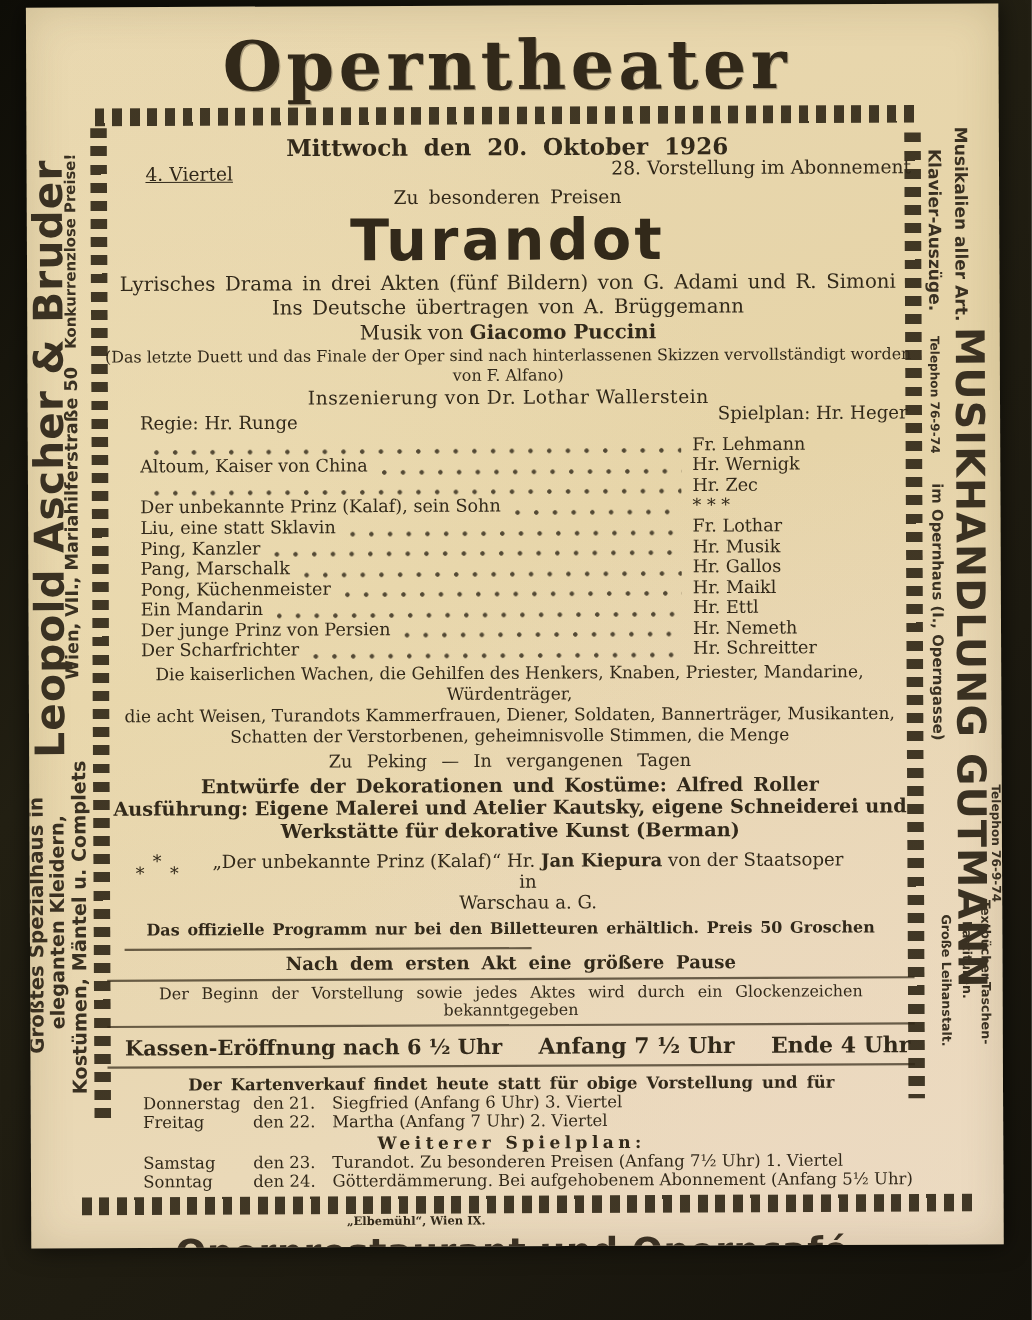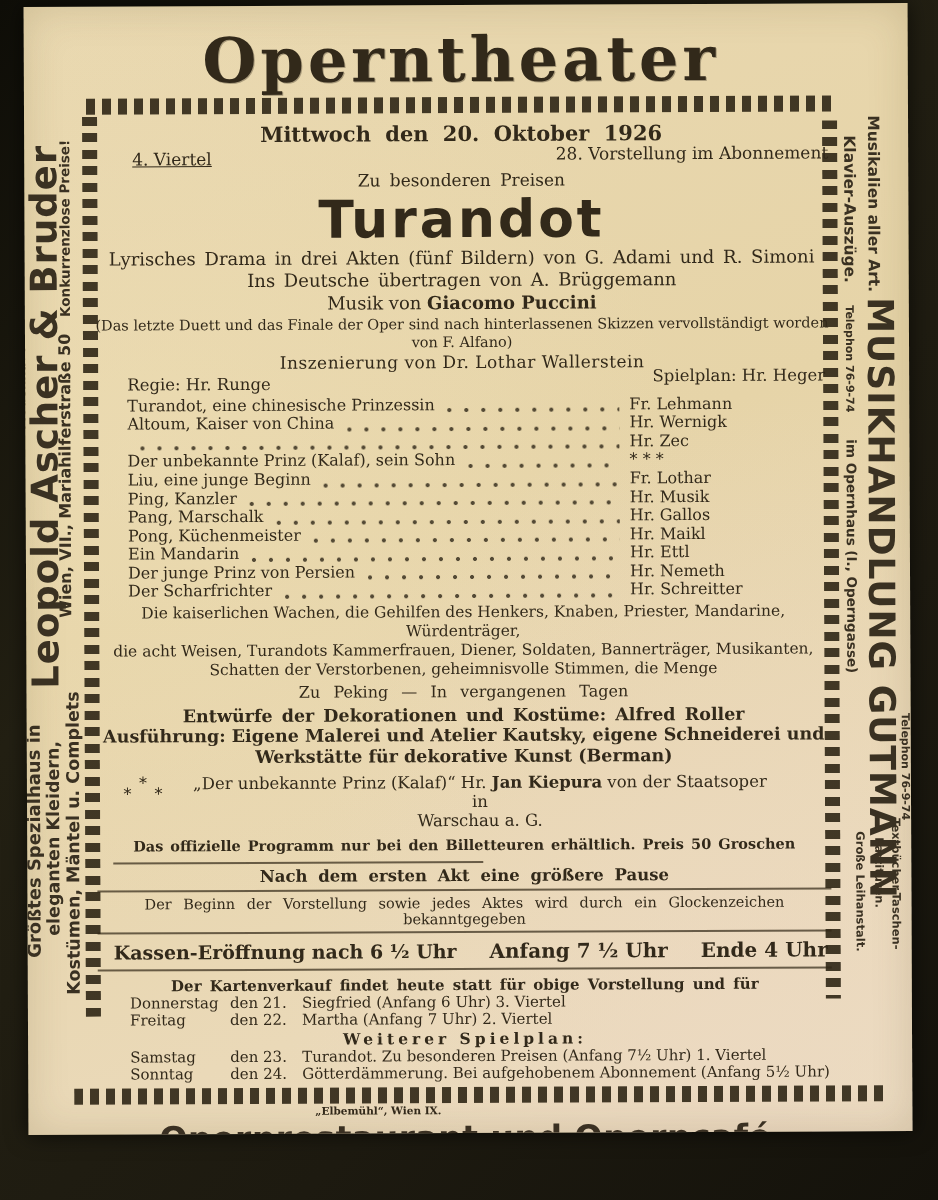--- a/index.html
+++ b/index.html
@@ -154,21 +154,20 @@
     <div class="staging center">Inszenierung von Dr. Lothar Wallerstein</div>
 
     <div class="regie-row">
       <span class="regie">Regie: Hr. Runge</span>
       <span class="conductor">Spielplan: Hr. Heger</span>
     </div>
 
     <div class="cast-list">
 
         <div class="cast-row">
-          <span class="role">Turandot, eine chinesische Prinzessin</span>
           <span class="leader"></span>
           <span class="performer">Fr. Lehmann</span>
         </div>
 
         <div class="cast-row">
           <span class="role">Altoum, Kaiser von China</span>
           <span class="leader"></span>
           <span class="performer">Hr. Wernigk</span>
         </div>
 
@@ -177,21 +176,21 @@
           <span class="performer">Hr. Zec</span>
         </div>
 
         <div class="cast-row">
           <span class="role">Der unbekannte Prinz (Kalaf), sein Sohn</span>
           <span class="leader"></span>
           <span class="performer">* * *</span>
         </div>
 
         <div class="cast-row">
-          <span class="role">Liu, eine junge Beginn</span>
+          <span class="role">Liu, eine statt Sklavin</span>
           <span class="leader"></span>
           <span class="performer">Fr. Lothar</span>
         </div>
 
         <div class="cast-row">
           <span class="role">Ping, Kanzler</span>
           <span class="leader"></span>
           <span class="performer">Hr. Musik</span>
         </div>
 

